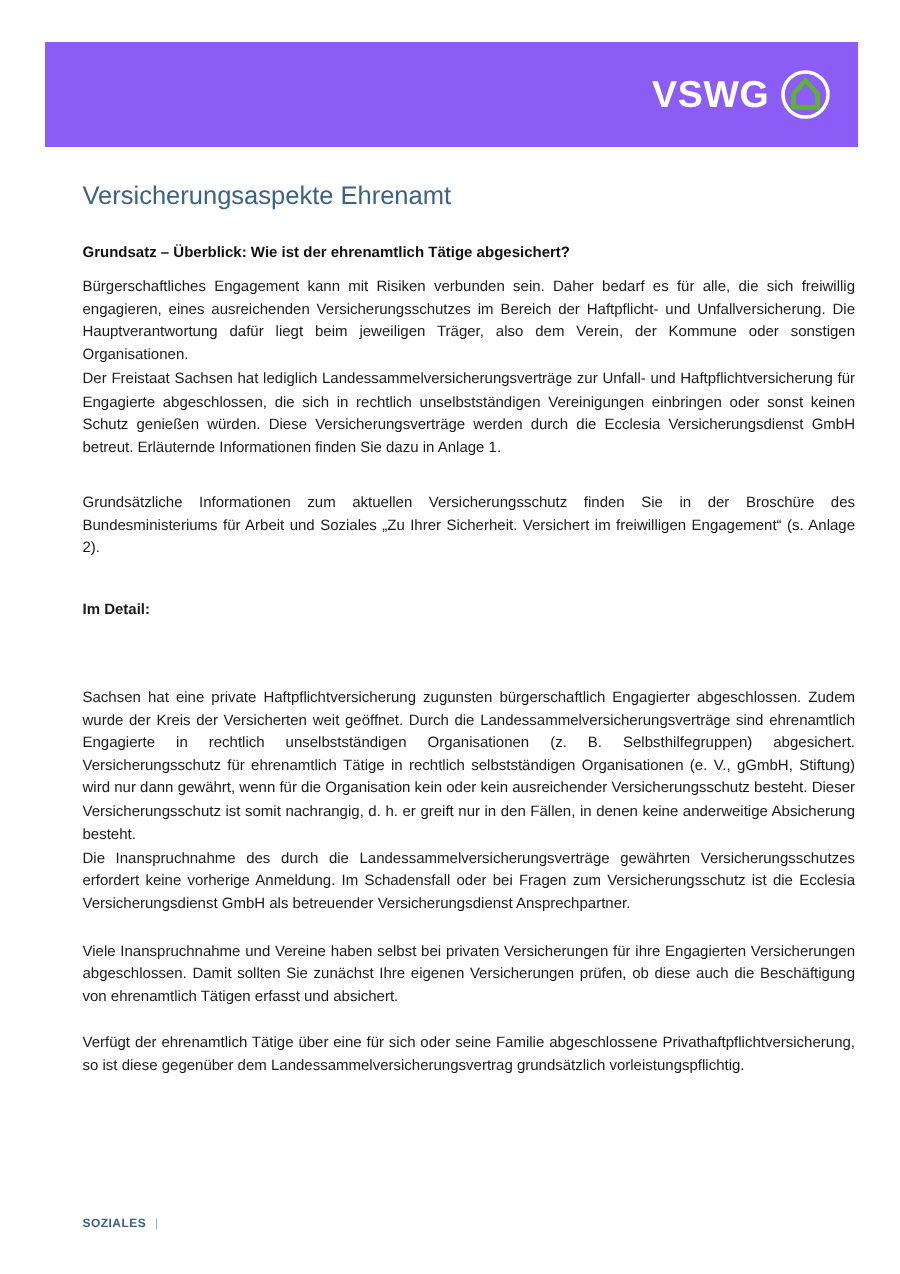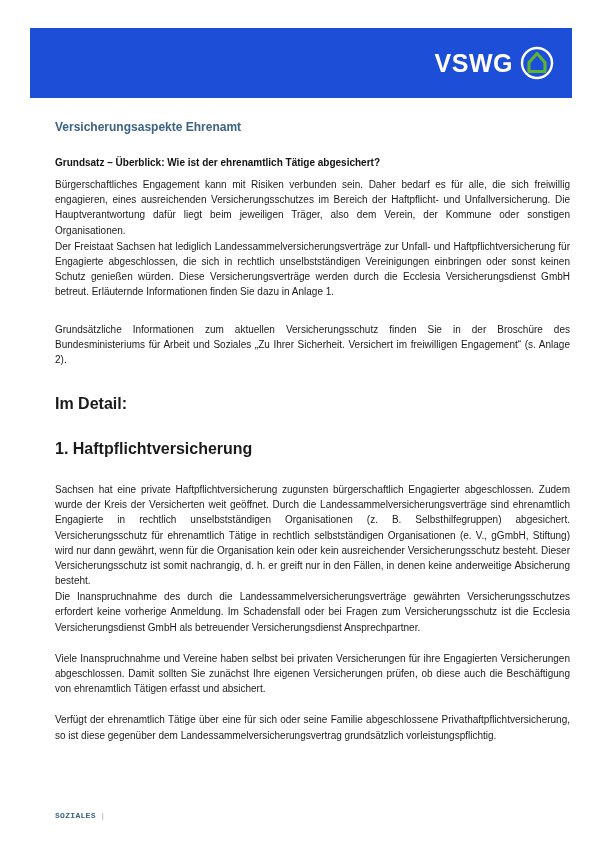--- a/index.html
+++ b/index.html
@@ -22,21 +22,21 @@
     box-sizing: border-box;
   }
 
   
   .header-bar {
     position: absolute;
     left: 30px;
     top: 28px;
     width: 542px;
     height: 70px;
-    background: #1d4ed8;
+    background: #8b5cf6;
     display: flex;
     align-items: center;
     justify-content: flex-end;
     box-sizing: border-box;
     padding-right: 18px;
   }
   .logo {
     display: flex;
     align-items: center;
     gap: 7px;
@@ -57,22 +57,22 @@
 
   
   .doc {
     position: absolute;
     left: 55px;
     top: 120px;
     width: 515px;
   }
   .doc-title {
     color: #3b6384;
-    font-size: 12px;
-    font-weight: bold;
+    font-size: 17px;
+    font-weight: normal;
     margin: 0 0 20px 0;
     line-height: 1.3;
   }
   .sub-head {
     font-size: 10px;
     font-weight: bold;
     color: #111111;
     margin: 0 0 8px 0;
     line-height: 1.35;
   }
@@ -86,21 +86,21 @@
   }
   p.body + p.body {
     margin-top: 1px;
   }
   .gap-md { height: 16px; }
   .gap-lg { height: 22px; }
   .gap-xl { height: 26px; }
   b, strong { font-weight: normal; }
 
   .plain-head {
-    font-size: 16px;
+    font-size: 10px;
     font-weight: bold;
     margin: 0;
     line-height: 1.4;
   }
 
   
   .footer {
     position: absolute;
     left: 55px;
     top: 810px;
@@ -109,21 +109,20 @@
     line-height: 1.4;
     display: flex;
     align-items: center;
     gap: 6px;
     white-space: nowrap;
   }
   .footer-label {
     color: #3b6384;
     font-weight: bold;
     letter-spacing: 0.3px;
-    font-family: Liberation Mono, monospace;
   }
   .footer-sep {
     color: #9aa7b4;
   }
   .footer-contact {
     color: #2b2b2b;
   }
 </style>
 </head>
 <body>
@@ -155,21 +154,20 @@
     <div class="gap-lg"></div>
 
     <p class="body"><b>Grundsätzliche Informationen zum aktuellen Versicherungsschutz</b><span> finden Sie in der Broschüre des Bundesministeriums für Arbeit und Soziales „Zu Ihrer Sicherheit. Versichert im freiwilligen Engagement“ (s. </span><b>Anlage 2</b><span>).</span></p>
 
     <div class="gap-xl"></div>
 
     <p class="plain-head">Im Detail:</p>
 
     <div class="gap-lg"></div>
 
-    <p class="plain-head">1. Haftpflichtversicherung</p>
 
     <div class="gap-lg"></div>
 
     <p class="body"><span>Sachsen hat eine private Haftpflichtversicherung zugunsten bürgerschaftlich Engagierter abgeschlossen. Zudem wurde der Kreis der Versicherten weit geöffnet. Durch die </span><b>Landessammelversicherungsverträge</b><span> sind ehrenamtlich Engagierte in rechtlich unselbstständigen Organisationen (z. B. Selbsthilfegruppen) abgesichert. Versicherungsschutz für ehrenamtlich Tätige in rechtlich selbstständigen Organisationen (e. V., gGmbH, Stiftung) wird nur dann gewährt, wenn für die Organisation kein oder kein ausreichender Versicherungsschutz besteht. </span><b>Dieser Versicherungsschutz ist somit nachrangig, d. h. er greift nur in den Fällen, in denen keine anderweitige Absicherung besteht</b><span>.</span></p>
 
     <p class="body">Die Inanspruchnahme des durch die Landessammelversicherungsverträge gewährten Versicherungsschutzes erfordert keine vorherige Anmeldung. Im Schadensfall oder bei Fragen zum Versicherungsschutz ist die Ecclesia Versicherungsdienst GmbH als betreuender Versicherungsdienst Ansprechpartner.</p>
 
     <div class="gap-md"></div>
 
     <p class="body">Viele Inanspruchnahme und Vereine haben selbst bei privaten Versicherungen für ihre Engagierten Versicherungen abgeschlossen. Damit sollten Sie zunächst Ihre eigenen Versicherungen prüfen, ob diese auch die Beschäftigung von ehrenamtlich Tätigen erfasst und absichert.</p>

